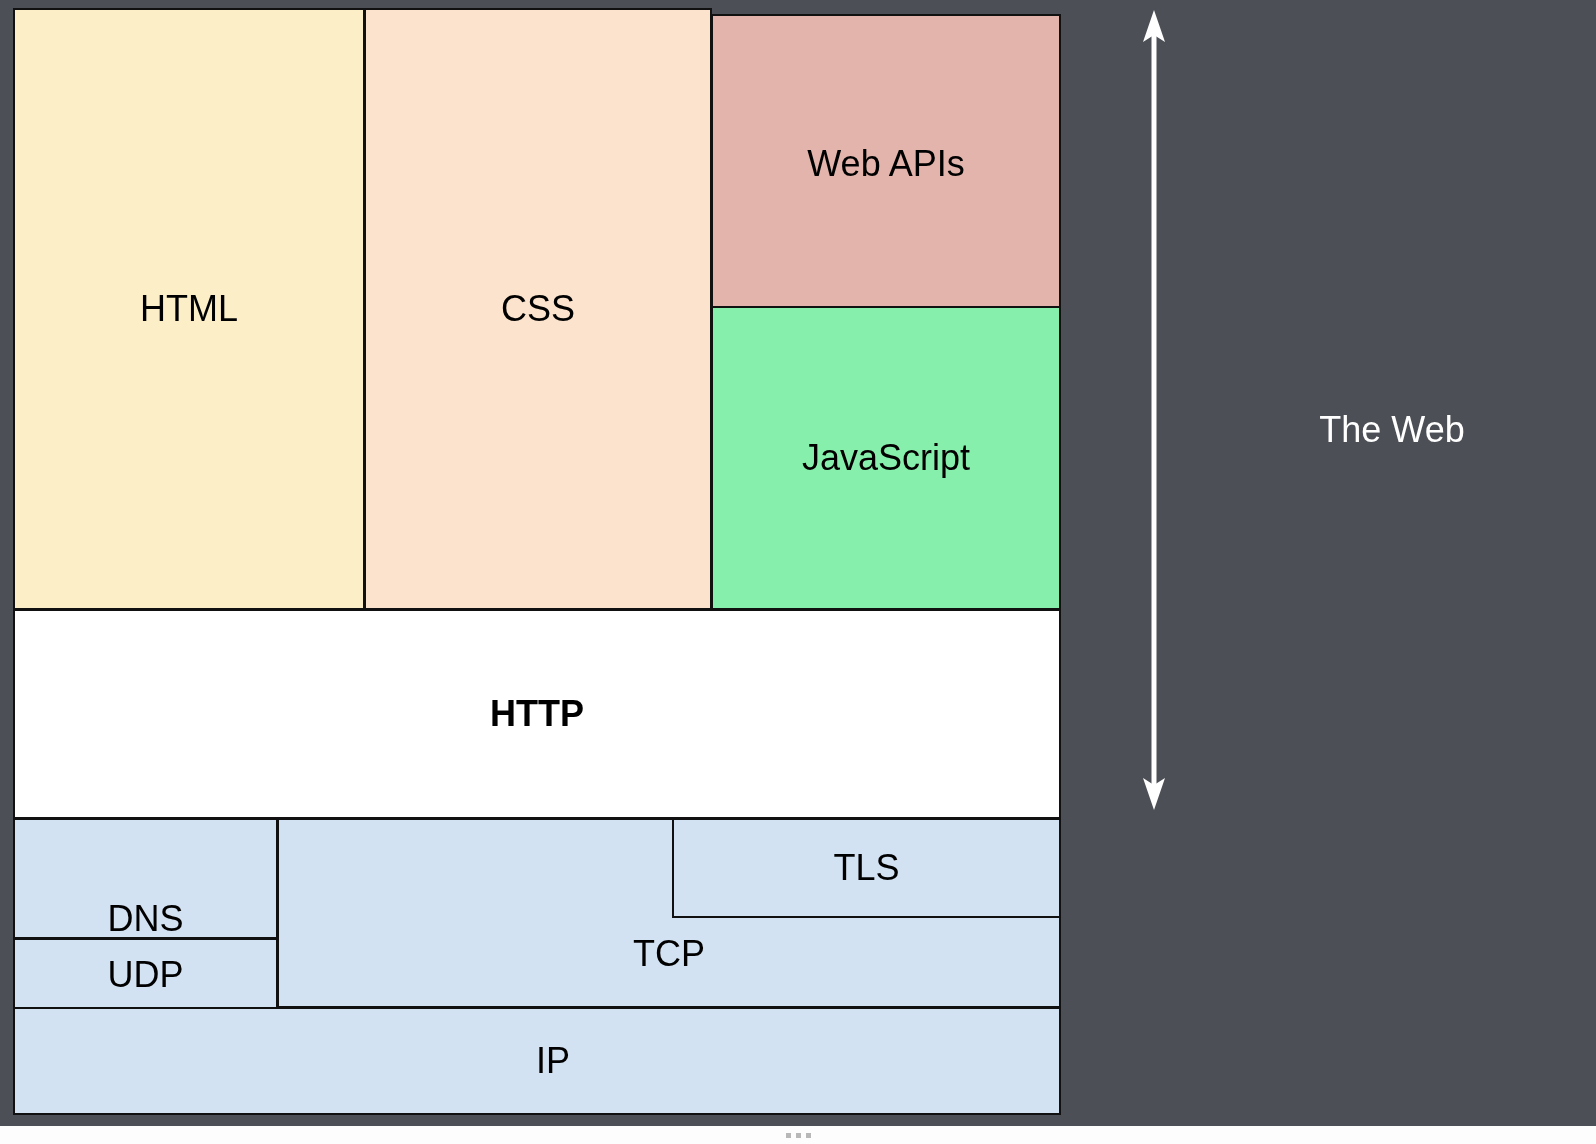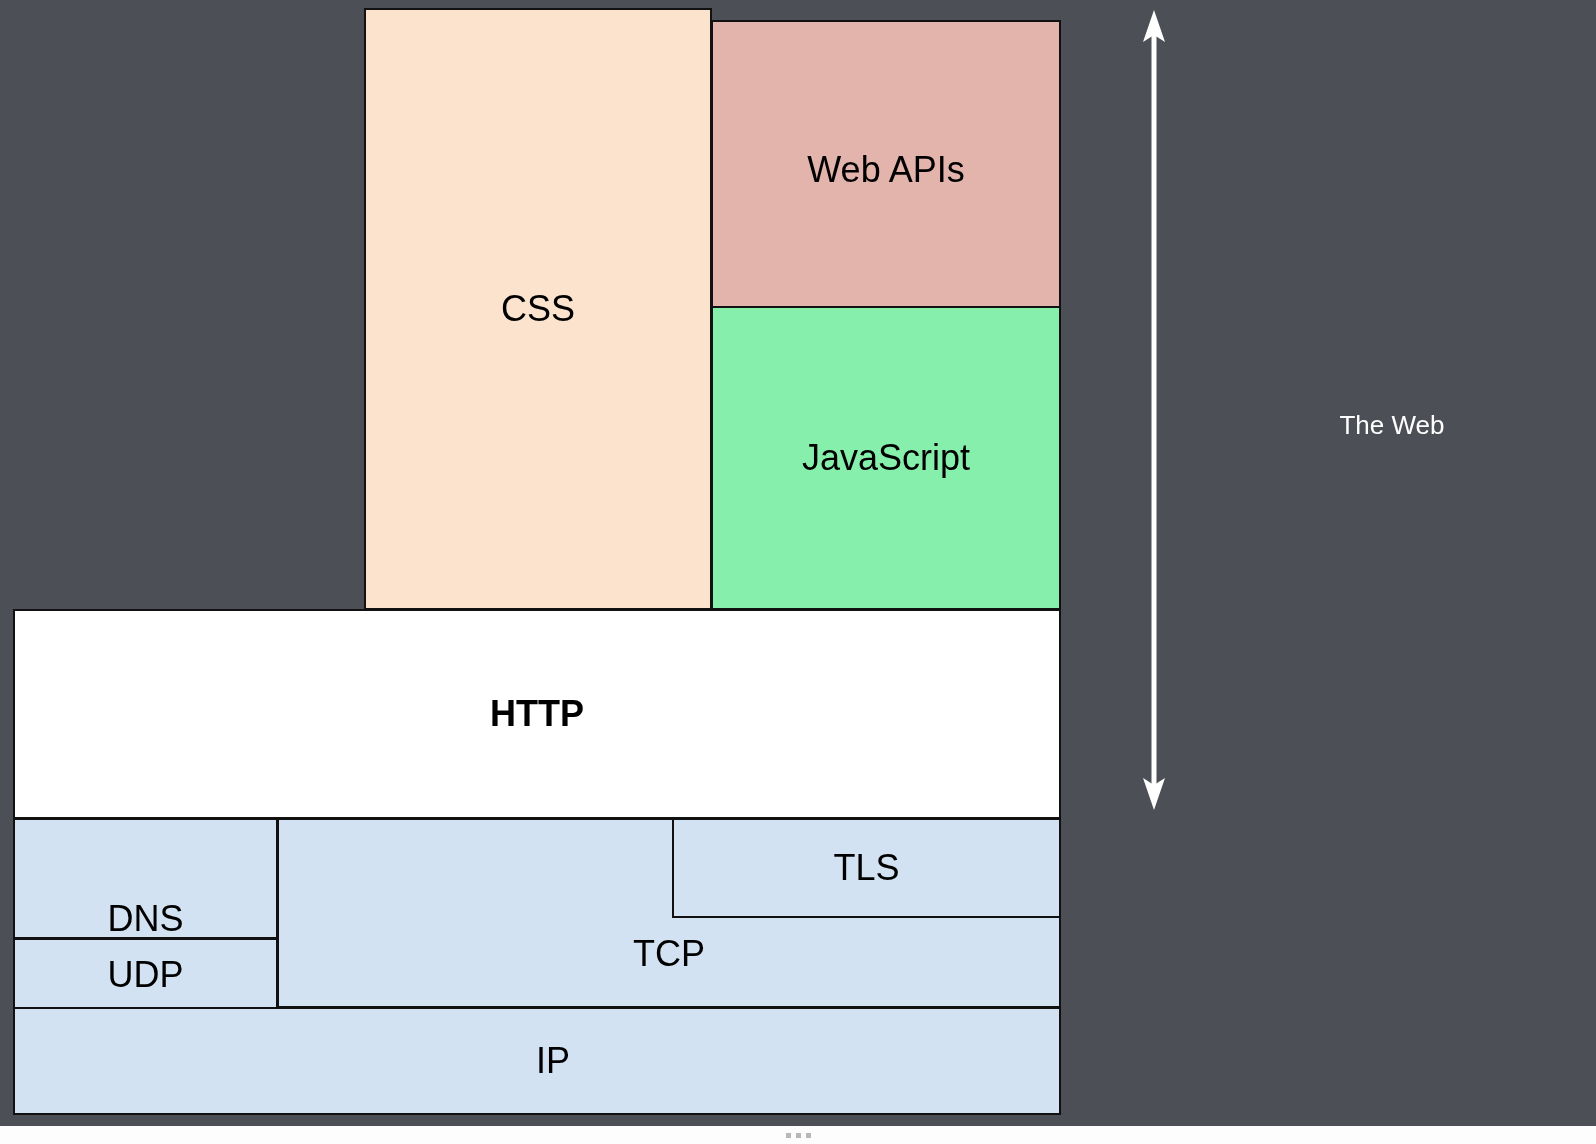--- a/index.html
+++ b/index.html
@@ -26,21 +26,21 @@
     justify-content: center;
     color: #000000;
     font-size: 36px;
     line-height: 1;
     font-family: "Liberation Sans", sans-serif;
     white-space: nowrap;
   }
   
   #box-html   { left: 13px;  top: 8px;   width: 352px; height: 602px; background: #FCEFC8; }
   #box-css    { left: 364px; top: 8px;   width: 348px; height: 602px; background: #FBE3CD; }
-  #box-webapi { left: 711px; top: 20px;   width: 350px; height: 299px; background: #E3B4AC; }
+  #box-webapi { left: 711px; top: 14px;   width: 350px; height: 299px; background: #E3B4AC; }
   #box-js     { left: 711px; top: 306px; width: 350px; height: 304px; background: #86efac; }
   
   #box-http   { left: 13px;  top: 609px; width: 1048px; height: 210px; background: #FFFFFF; }
   #box-http .http-text {
     color: #000000;
     font-weight: bold;
     font-size: 36px;
   }
   
   #box-dns    { left: 13px;  top: 818px;  width: 265px; height: 121px; background: #D3E2F2; align-items: flex-end; }
@@ -63,21 +63,21 @@
     width: 44px;
     height: 800px;
   }
   #the-web-label {
     position: absolute;
     left: 1232px;
     top: 412px;
     width: 320px;
     text-align: center;
     color: #ffffff;
-    font-size: 26px;
+    font-size: 36px;
     line-height: 1;
     font-family: "Liberation Sans", sans-serif;
     white-space: nowrap;
   }
 
   
   #bottom-strip {
     position: absolute;
     left: 0;
     bottom: 0;
@@ -97,20 +97,23 @@
     width: 5px;
     height: 5px;
     background: #b8b8b8;
   }
 </style>
 </head>
 <body>
 
 <div id="canvas">
 
+  <div class="box" id="box-html">
+    <span>HTML</span>
+  </div>
 
   <div class="box" id="box-css">
     <span>CSS</span>
   </div>
 
   <div class="box" id="box-webapi">
     <span>Web APIs</span>
   </div>
 
   <div class="box" id="box-js">

